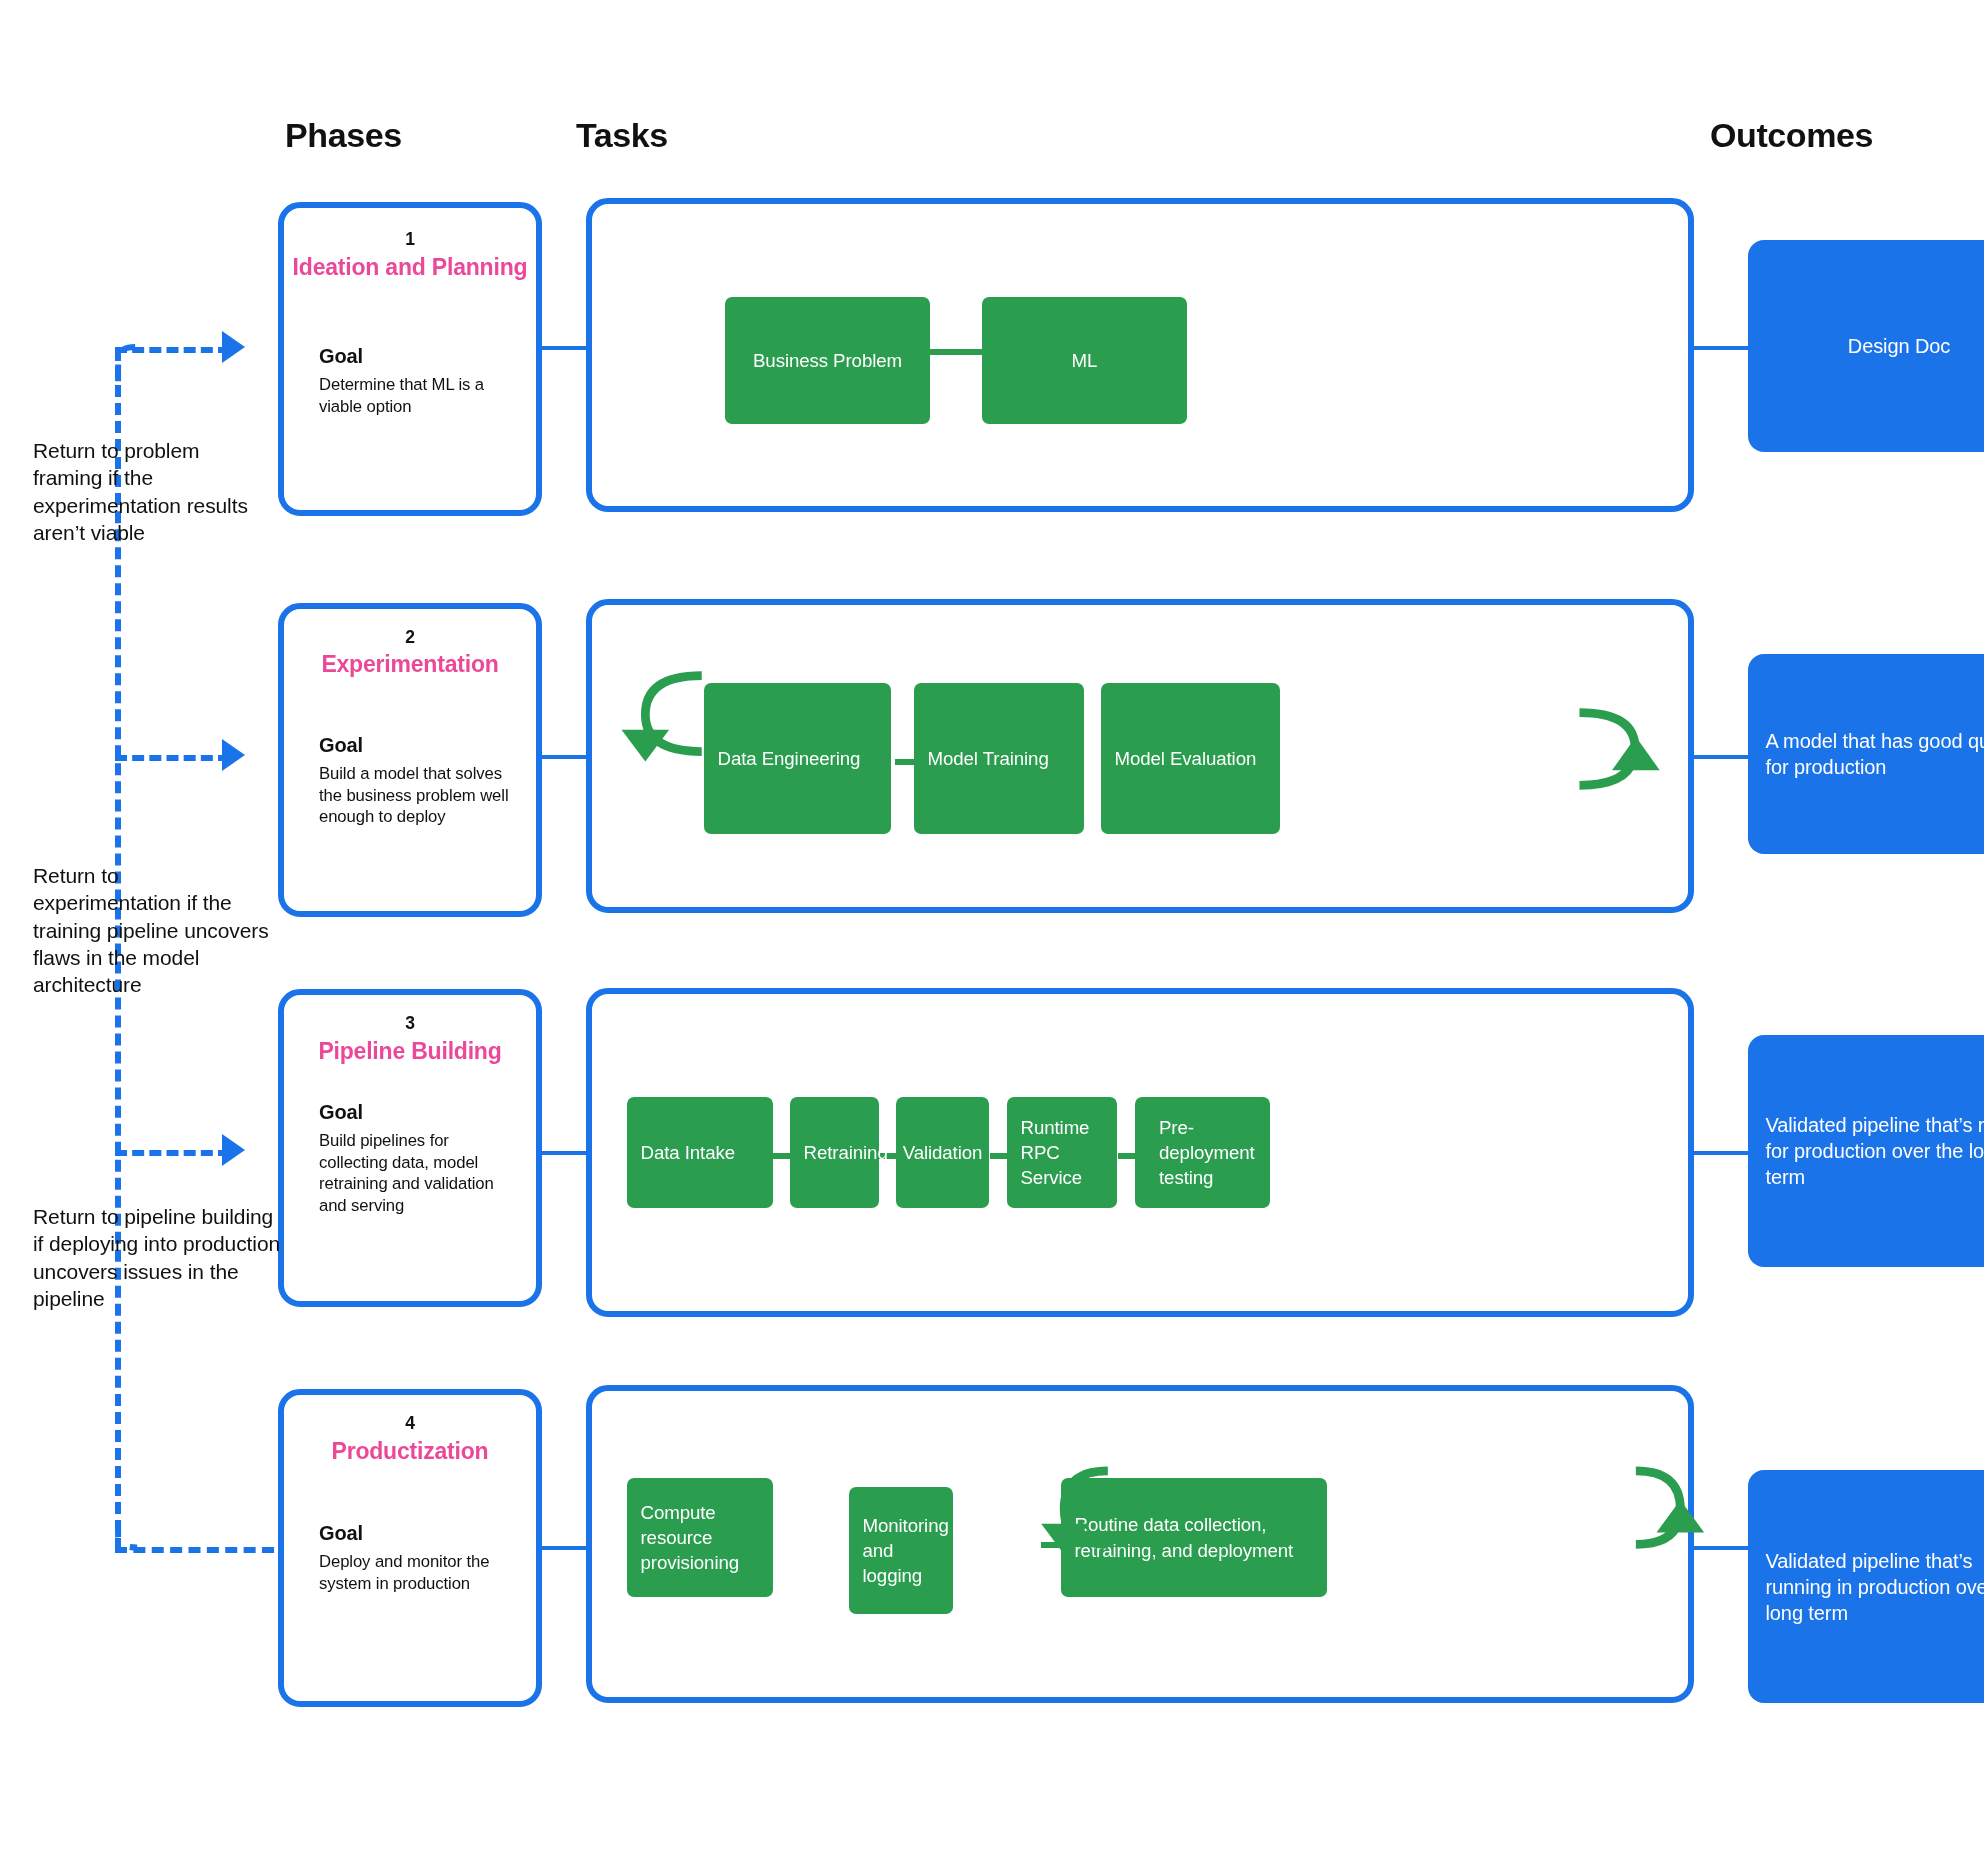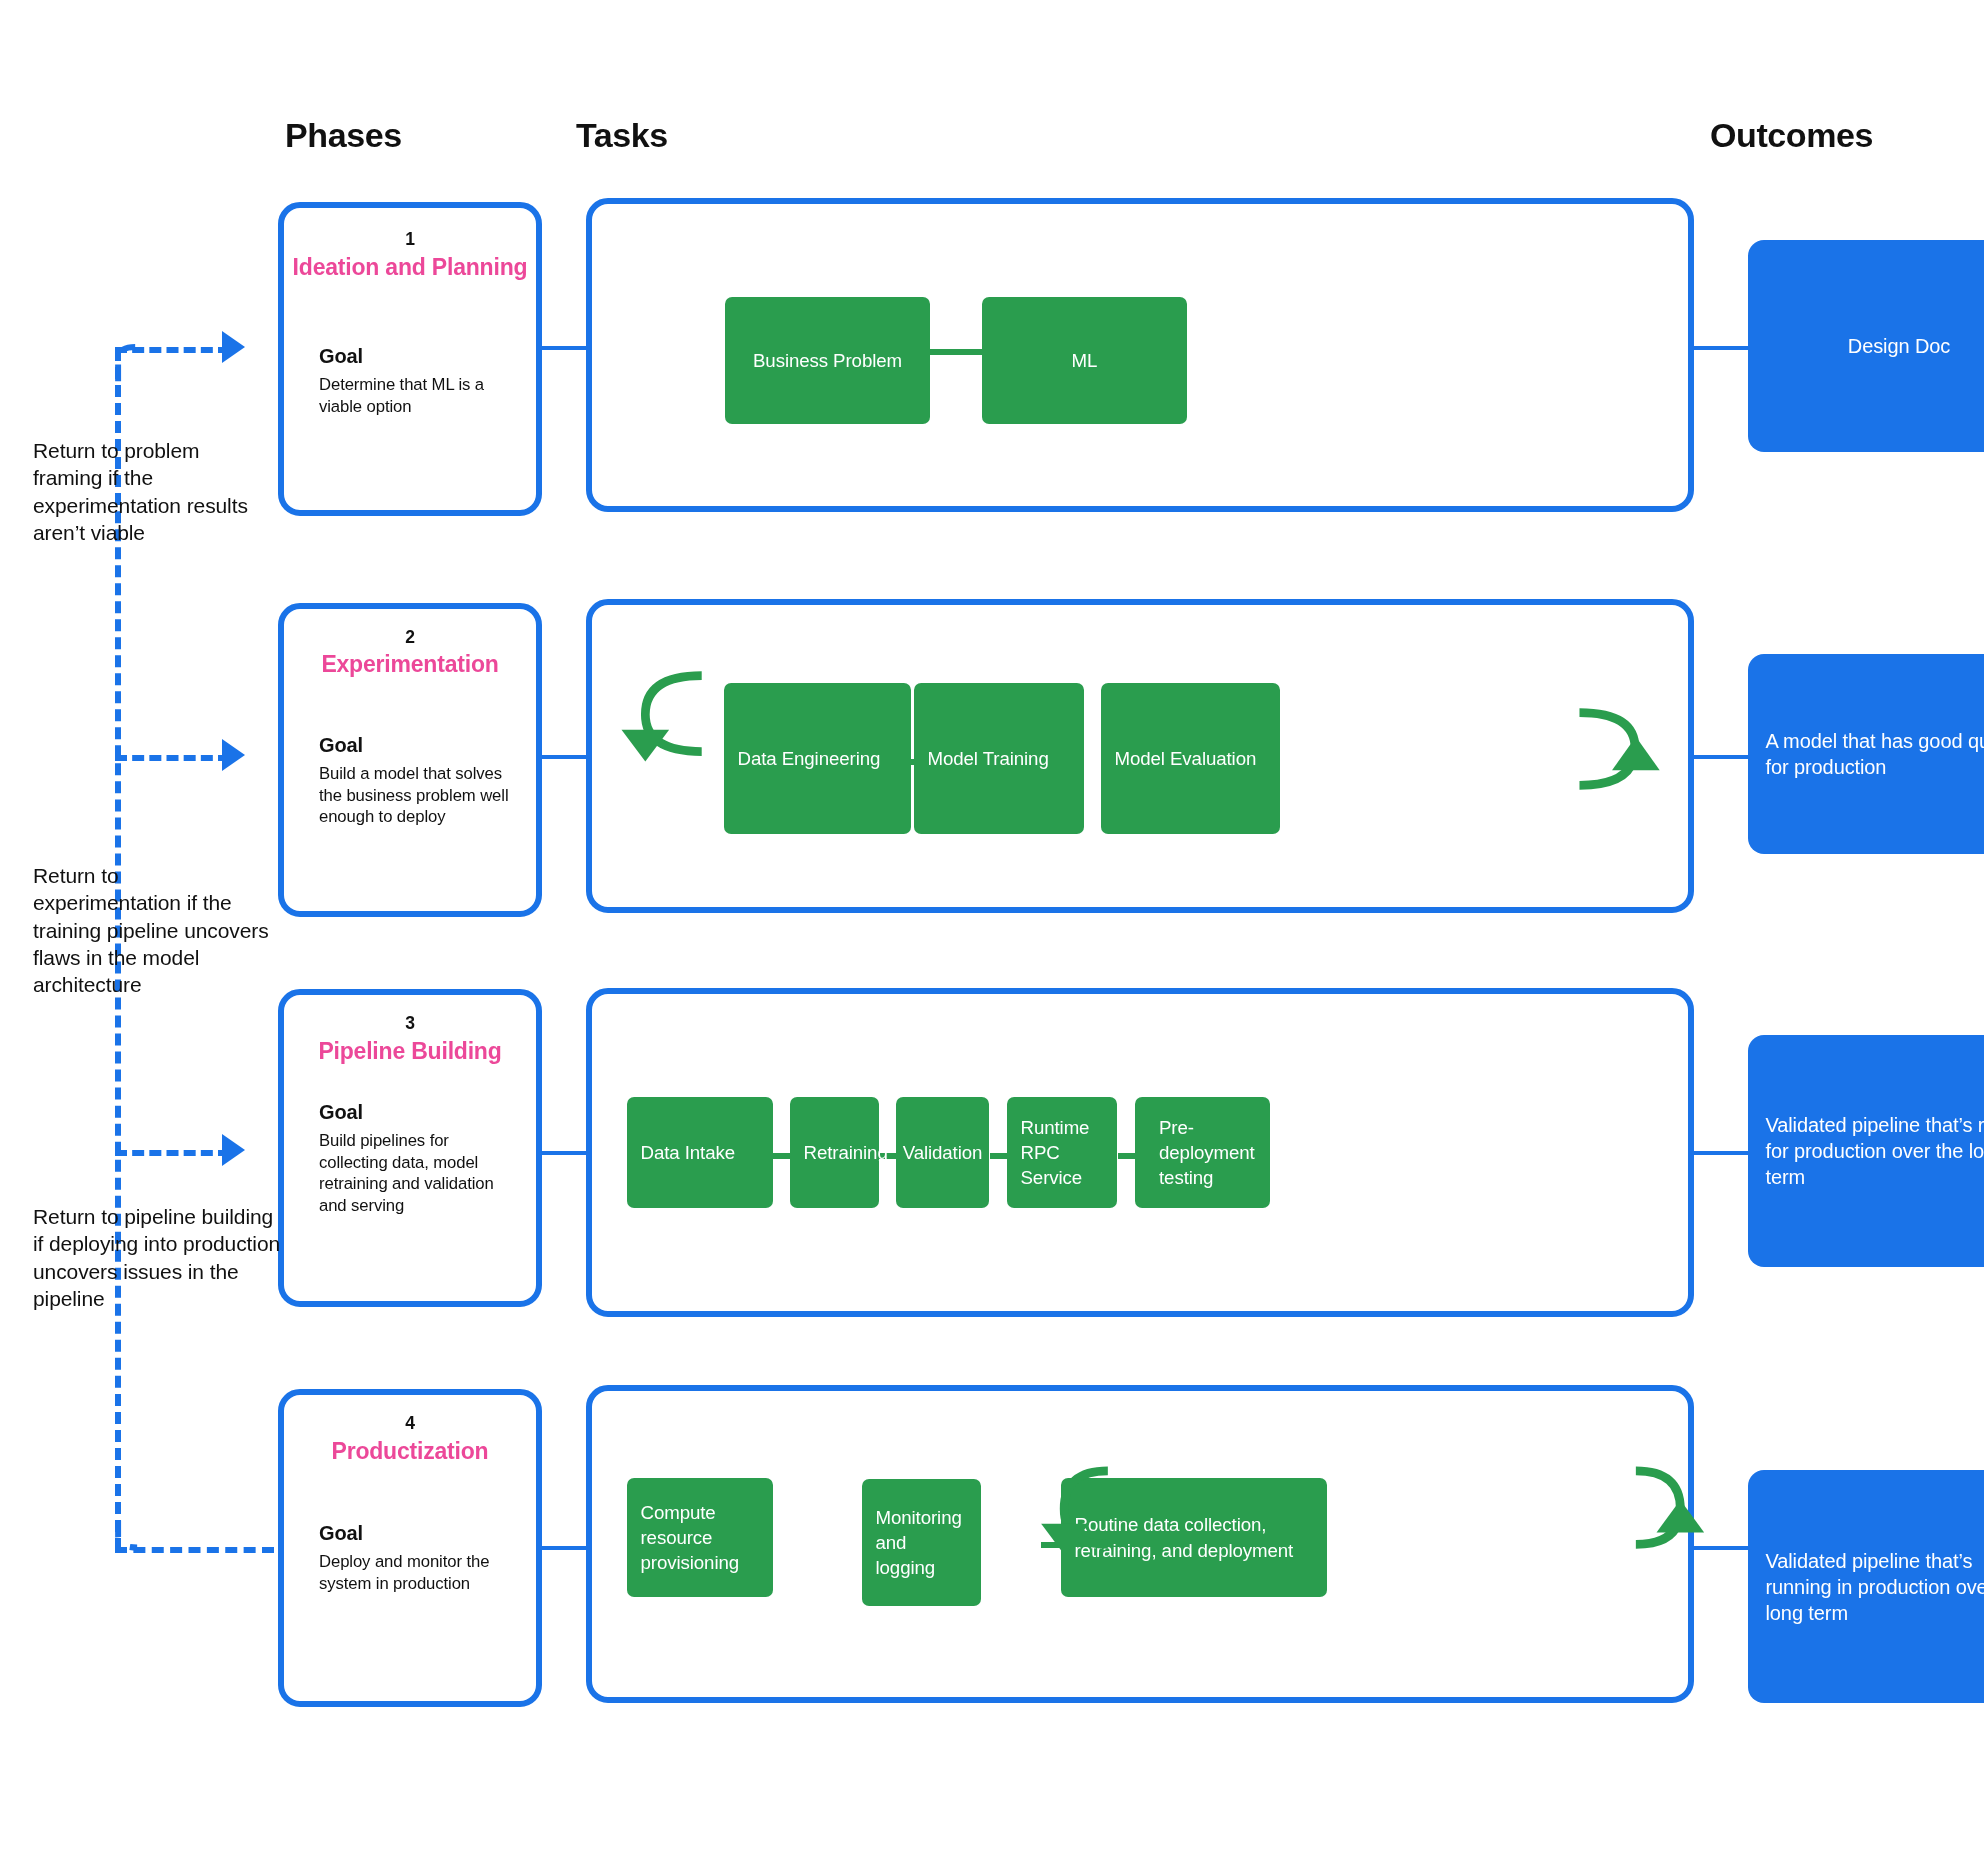--- a/index.html
+++ b/index.html
@@ -117,21 +117,21 @@
     </div>
     <div class="task-box center" style="left:390px;top:81px;width:205px;height:127px;">
       <span class="task-label">ML</span>
     </div>
   </div>
 
   <div class="tasks-panel" style="left:586px;top:599px;width:1108px;height:314px;">
     <div class="task-link" style="left:303px;top:154px;width:19px;"></div>
     <div class="task-link" style="left:630px;top:154px;width:19px;"></div>
 
-    <div class="task-box" style="left:132px;top:78px;width:187px;height:151px;">
+    <div class="task-box" style="left:112px;top:78px;width:187px;height:151px;">
       <span class="task-label">Data Engineering</span>
     </div>
     <div class="task-box" style="left:322px;top:78px;width:170px;height:151px;">
       <span class="task-label">Model Training</span>
     </div>
     <div class="task-box" style="left:509px;top:78px;width:179px;height:151px;">
       <span class="task-label">Model Evaluation</span>
     </div>
   </div>
 
@@ -158,21 +158,21 @@
     </div>
   </div>
 
   <div class="tasks-panel" style="left:586px;top:1385px;width:1108px;height:318px;">
     <div class="task-link" style="left:322px;top:151px;width:20.6px;"></div>
     <div class="task-link" style="left:449px;top:151px;width:20px;"></div>
 
     <div class="task-box" style="left:35px;top:87px;width:146px;height:119px;">
       <span class="task-label">Compute  resource provisioning</span>
     </div>
-    <div class="task-box" style="left:257px;top:88px;width:119px;height:127px;margin-left:13px;">
+    <div class="task-box" style="left:257px;top:96px;width:104px;height:127px;">
       <span class="task-label">Monitoring and logging</span>
     </div>
     <div class="task-box" style="left:469px;top:87px;width:266px;height:119px;">
       <span class="task-label">Routine data collection, retraining, and deployment</span>
     </div>
   </div>
 
   <div class="outcome-box center" style="left:1748px;top:240px;width:302px;height:212px;">
     <span class="outcome-label">Design Doc</span>
   </div>

